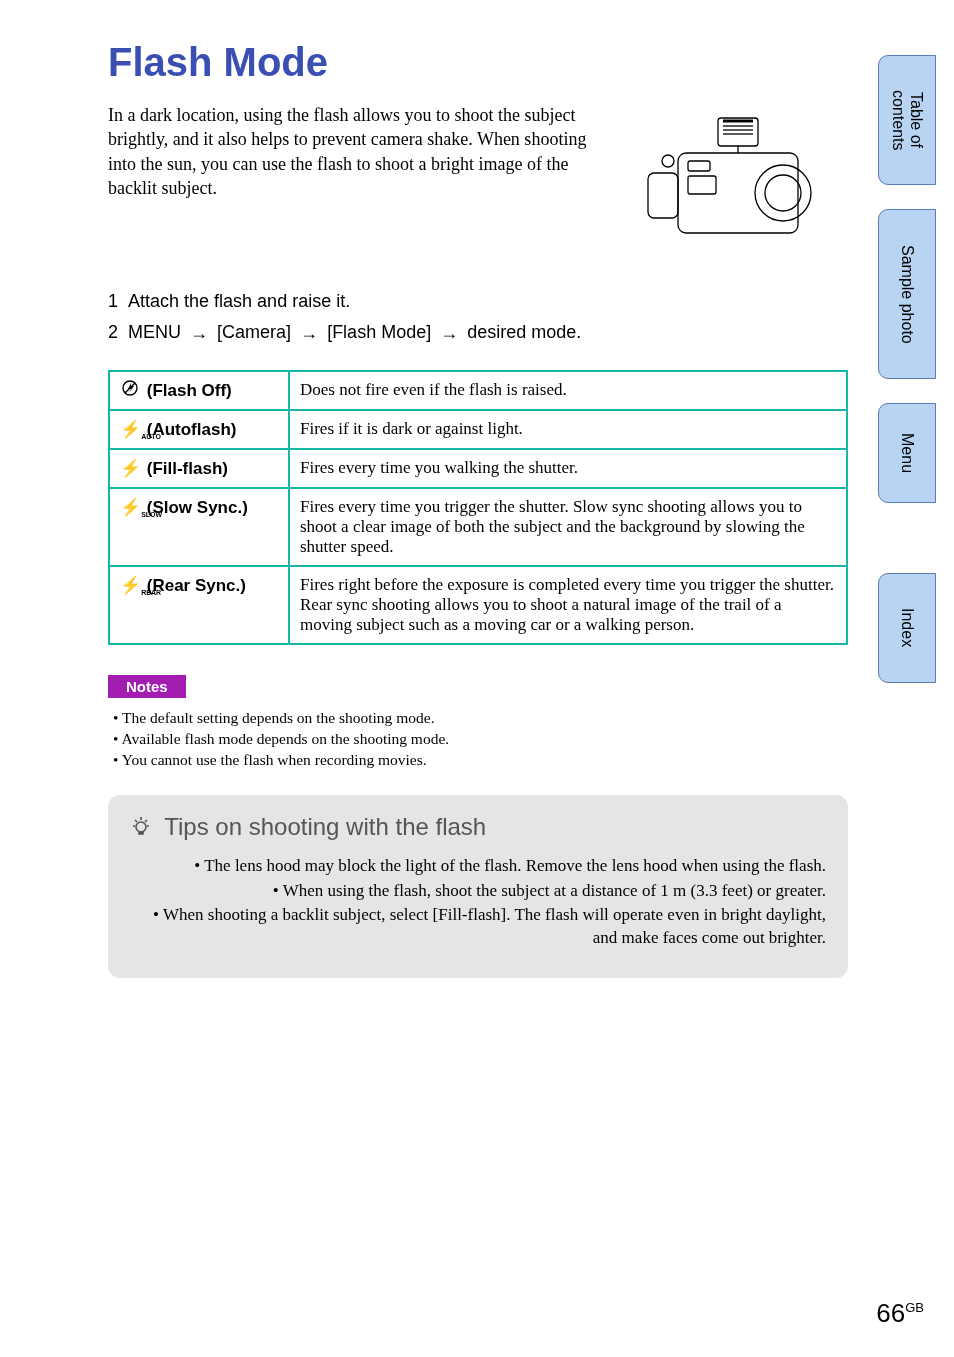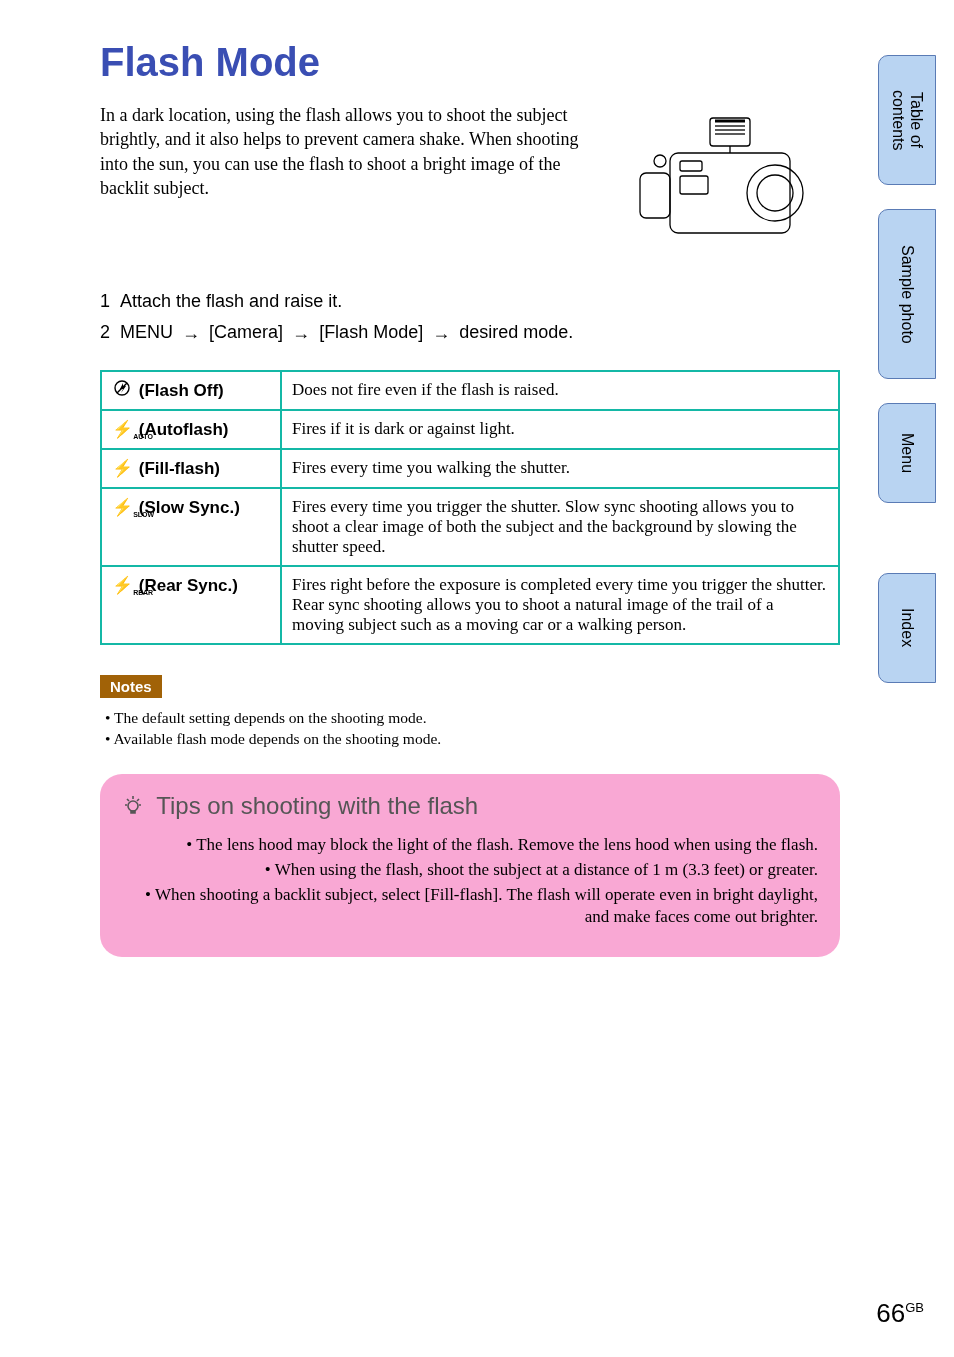--- a/index.html
+++ b/index.html
@@ -6,21 +6,21 @@
   body {
     width: 954px;
     height: 1357px;
     background: #fff;
     font-family: "Times New Roman", Times, serif;
     position: relative;
     color: #000;
   }
   .content {
     position: absolute;
-    left: 100px;
+    left: 108px;
     top: 40px;
     width: 740px;
   }
   .page-title {
     font-size: 40px;
     font-weight: bold;
     color: #3a4eb3;
     font-family: Arial, Helvetica, sans-serif;
     margin-bottom: 18px;
   }
@@ -78,43 +78,43 @@
     font-family: Arial, sans-serif;
     font-weight: bold;
   }
   .mode-sub {
     font-size: 7px;
     vertical-align: sub;
     font-weight: bold;
   }
   .notes-label {
     display: inline-block;
-    background: #a16207;
+    background: #a21caf;
     color: #fff;
     font-family: Arial, Helvetica, sans-serif;
     font-weight: bold;
-    padding: 3px 10px;
+    padding: 3px 18px;
     font-size: 15px;
     margin-bottom: 10px;
   }
   .notes-list {
     font-size: 15.5px;
     margin-bottom: 24px;
     padding-left: 2px;
   }
   .notes-list li {
     list-style: none;
     text-indent: -11px;
     padding-left: 14px;
     line-height: 1.35;
   }
   .notes-list li::before { content: "•  "; }
   .tips-box {
-    background: #f9a8d4;
-    border-radius: 22px;
+    background: #e5e5e5;
+    border-radius: 12px;
     padding: 18px 22px 26px 22px;
   }
   .tips-heading {
     font-family: Arial, Helvetica, sans-serif;
     font-size: 24px;
     color: #555;
     margin-bottom: 12px;
   }
   .tips-heading .tips-icon {
     display: inline-block;
@@ -258,20 +258,21 @@
       </td>
       <td>Fires right before the exposure is completed every time you trigger the shutter. Rear sync shooting allows you to shoot a natural image of the trail of a moving subject such as a moving car or a walking person.</td>
     </tr>
   </tbody>
     </table>
 
   <div class="notes-label">Notes</div>
   <ul class="notes-list">
     <li>The default setting depends on the shooting mode.</li>
     <li>Available flash mode depends on the shooting mode.</li>
+    <li>You cannot use the flash when recording movies.</li>
   </ul>
 
   <div class="tips-box">
     <div class="tips-heading">
       <span class="tips-icon">
         <svg width="22" height="22" viewBox="0 0 22 22">
             <g fill="none" stroke="#555" stroke-width="1.6">
               <circle cx="11" cy="12" r="5"></circle>
               <path d="M9 17 h4 v2 h-4 z" fill="#555"></path>
               <line x1="11" y1="2" x2="11" y2="5"></line>

